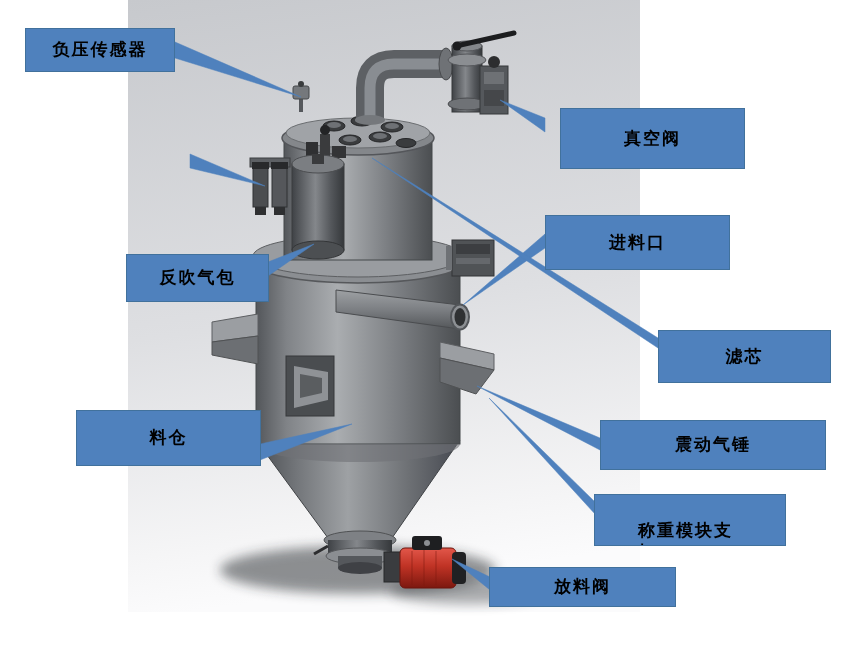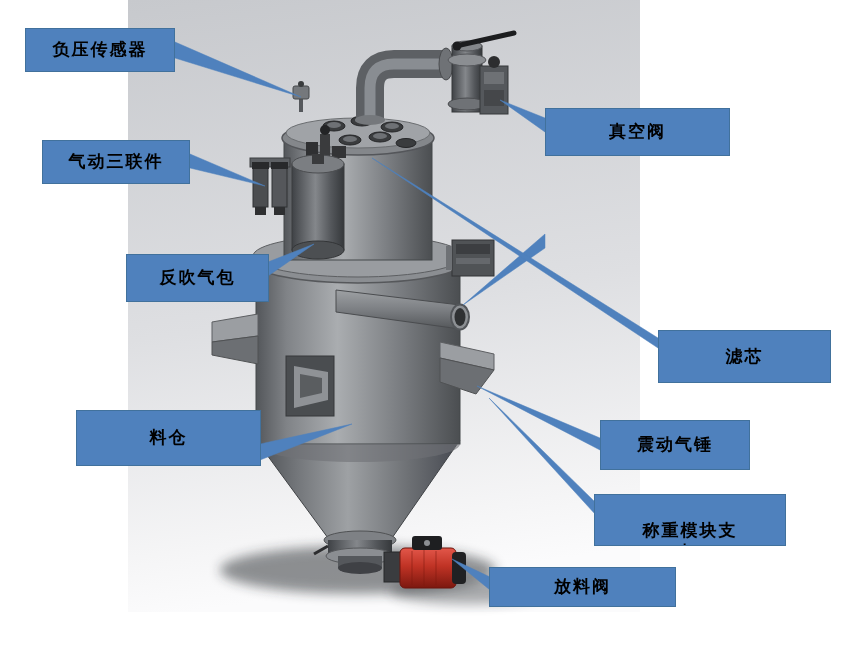--- a/index.html
+++ b/index.html
@@ -10,21 +10,21 @@
     font-family: "DejaVu Sans", sans-serif;
   }
   .layer { position: absolute; left: 0; top: 0; width: 860px; height: 647px; }
   .leader { fill: #4f81bd; stroke: #4f81bd; stroke-width: 0.5; }
   .callout {
     position: absolute; background: #4f81bd; border: 1px solid #41719c;
     display: flex; align-items: center; justify-content: center;
   }
   .callout-text {
     color: #000000; font-size: 17px; font-weight: 600;
-    letter-spacing: 2px; text-align: center; line-height: 1.25;
+    letter-spacing: 2px; line-height: 1.25;
   }
   .callout.wrap { align-items: flex-start; overflow: hidden; }
   .callout.wrap .callout-text { max-width: 104px; padding-top: 24px; line-height: 22px; }
 </style>
 </head>
 <body>
 
 <div class="canvas">
 
   <svg class="layer" viewBox="0 0 860 647">
@@ -224,42 +224,42 @@
     <polygon class="leader" points="372,158 658,338 658,348"></polygon>
     <polygon class="leader" points="477,386 600,438 600,450"></polygon>
     <polygon class="leader" points="489,398 595,502 595,514"></polygon>
     <polygon class="leader" points="452,559 490,577 490,590"></polygon>
   </svg>
 
   <div class="callout" style="left:25px; top:28px; width:150px; height:44px">
     <span class="callout-text">负压传感器</span>
   </div>
 
-  <div class="callout" style="left:42px; top:140px; width:148px; height:44px">
-    <span class="callout-text">气动三联件</span>
-  </div>
 
   <div class="callout" style="left:126px; top:254px; width:143px; height:48px">
     <span class="callout-text">反吹气包</span>
   </div>
 
   <div class="callout" style="left:76px; top:410px; width:185px; height:56px">
     <span class="callout-text">料仓</span>
   </div>
 
-  <div class="callout" style="left:545px; top:108px; width:185px; height:48px">
+  <div class="callout" style="left:560px; top:108px; width:185px; height:61px">
     <span class="callout-text">真空阀</span>
   </div>
 
+  <div class="callout" style="left:545px; top:215px; width:185px; height:55px">
+    <span class="callout-text">进料口</span>
+  </div>
 
   <div class="callout" style="left:658px; top:330px; width:173px; height:53px">
     <span class="callout-text">滤芯</span>
   </div>
 
-  <div class="callout" style="left:600px; top:420px; width:150px; height:50px">
+  <div class="callout" style="left:600px; top:420px; width:226px; height:50px">
     <span class="callout-text">震动气锤</span>
   </div>
 
   <div class="callout wrap" style="left:594px; top:494px; width:192px; height:52px">
     <span class="callout-text">称重模块支架</span>
   </div>
 
   <div class="callout" style="left:489px; top:567px; width:187px; height:40px">
     <span class="callout-text">放料阀</span>
   </div>

